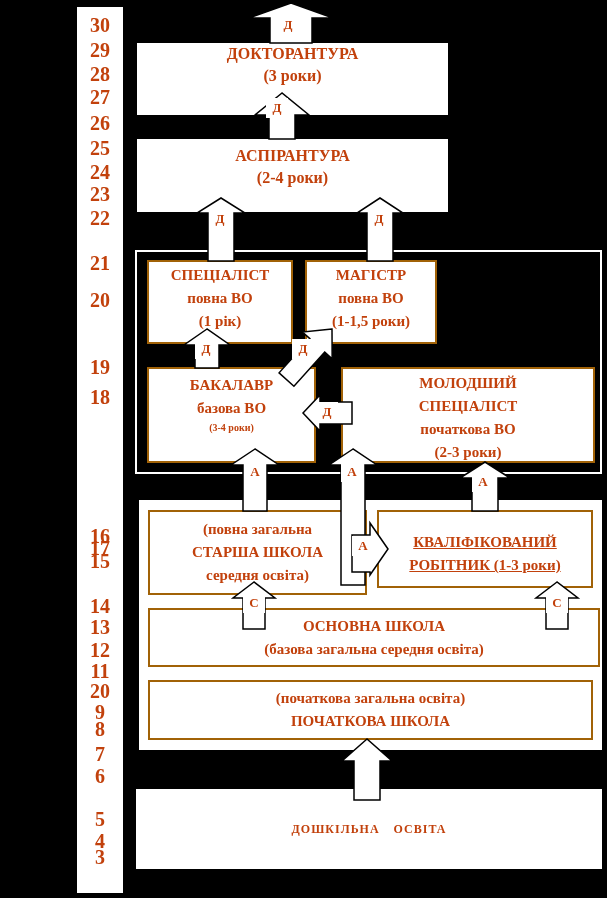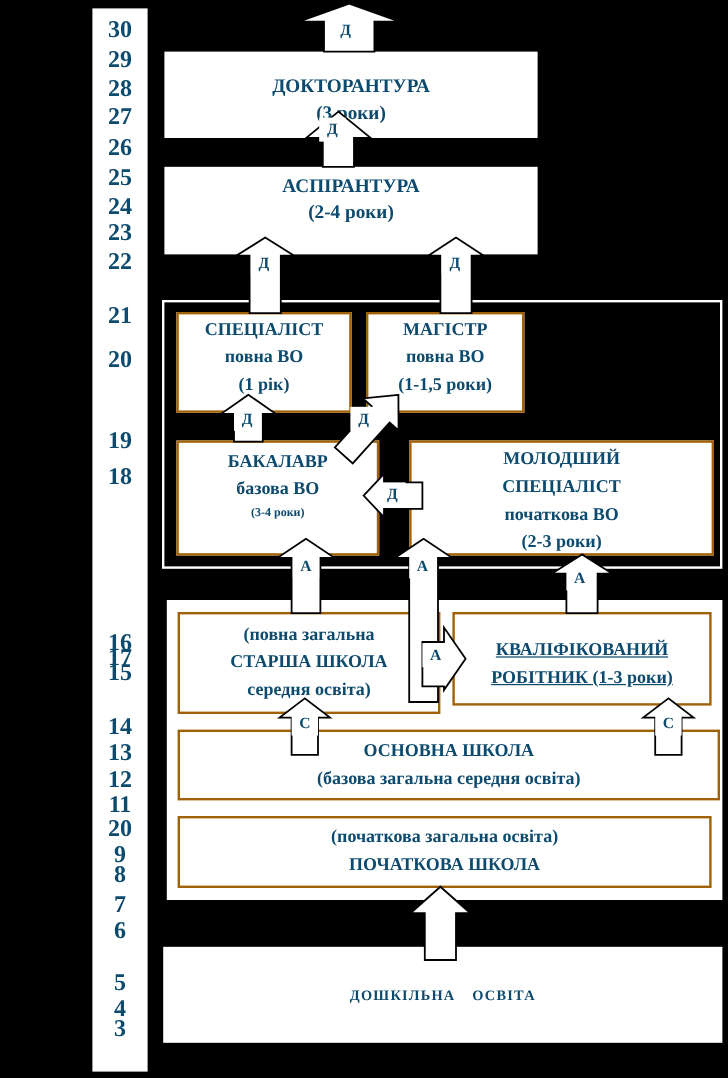--- a/index.html
+++ b/index.html
@@ -1,17 +1,17 @@
 <!DOCTYPE html>
 <html><head>
 <meta charset="utf-8">
 <style>
   html,body{margin:0;padding:0;background:#000;}
   #stage{position:relative;width:607px;height:898px;background:#000;overflow:hidden;
-         font-family:"Liberation Serif","DejaVu Serif",serif;color:#0c4a6e;}
+         font-family:"Liberation Serif","DejaVu Serif",serif;color:#c2410c;}
   .abs{position:absolute;box-sizing:border-box;}
   .whitebox{background:#fff;display:flex;flex-direction:column;align-items:center;
             text-align:center;font-weight:bold;z-index:10;}
   .bordered{border:2px solid #a16207;}
   .cont1{background:#000;border:2px solid #fff;z-index:5;}
   .cont2{background:#fff;z-index:5;}
   .t16{font-size:16px;line-height:22px;}
   .t15{font-size:15px;line-height:23px;}
   .tiny{font-size:10px;line-height:16px;}
   .jc{justify-content:center;}
@@ -54,21 +54,21 @@
       <div class="num" style="top: 673px;">20</div>
       <div class="num" style="top: 694px;">9</div>
       <div class="num" style="top: 711px;">8</div>
       <div class="num" style="top: 736px;">7</div>
       <div class="num" style="top: 758px;">6</div>
       <div class="num" style="top: 801px;">5</div>
       <div class="num" style="top: 823px;">4</div>
       <div class="num" style="top: 839px;">3</div>
     </div>
 
-  <div class="abs whitebox js t16" style="left:137px;top:43px;width:311px;height:72px;padding-top:19px;">
+  <div class="abs whitebox js t16" style="left:137px;top:43px;width:311px;height:72px;padding-top:0;">
     <div>ДОКТОРАНТУРА</div>
     <div>(3 роки)</div>
   </div>
 
   <div class="abs whitebox js t16" style="left:137px;top:139px;width:311px;height:73px;padding-top:6px;">
     <div>АСПІРАНТУРА</div>
     <div>(2-4 роки)</div>
   </div>
 
   <div class="abs cont1" style="left:135px;top:250px;width:467px;height:224px;"></div>

